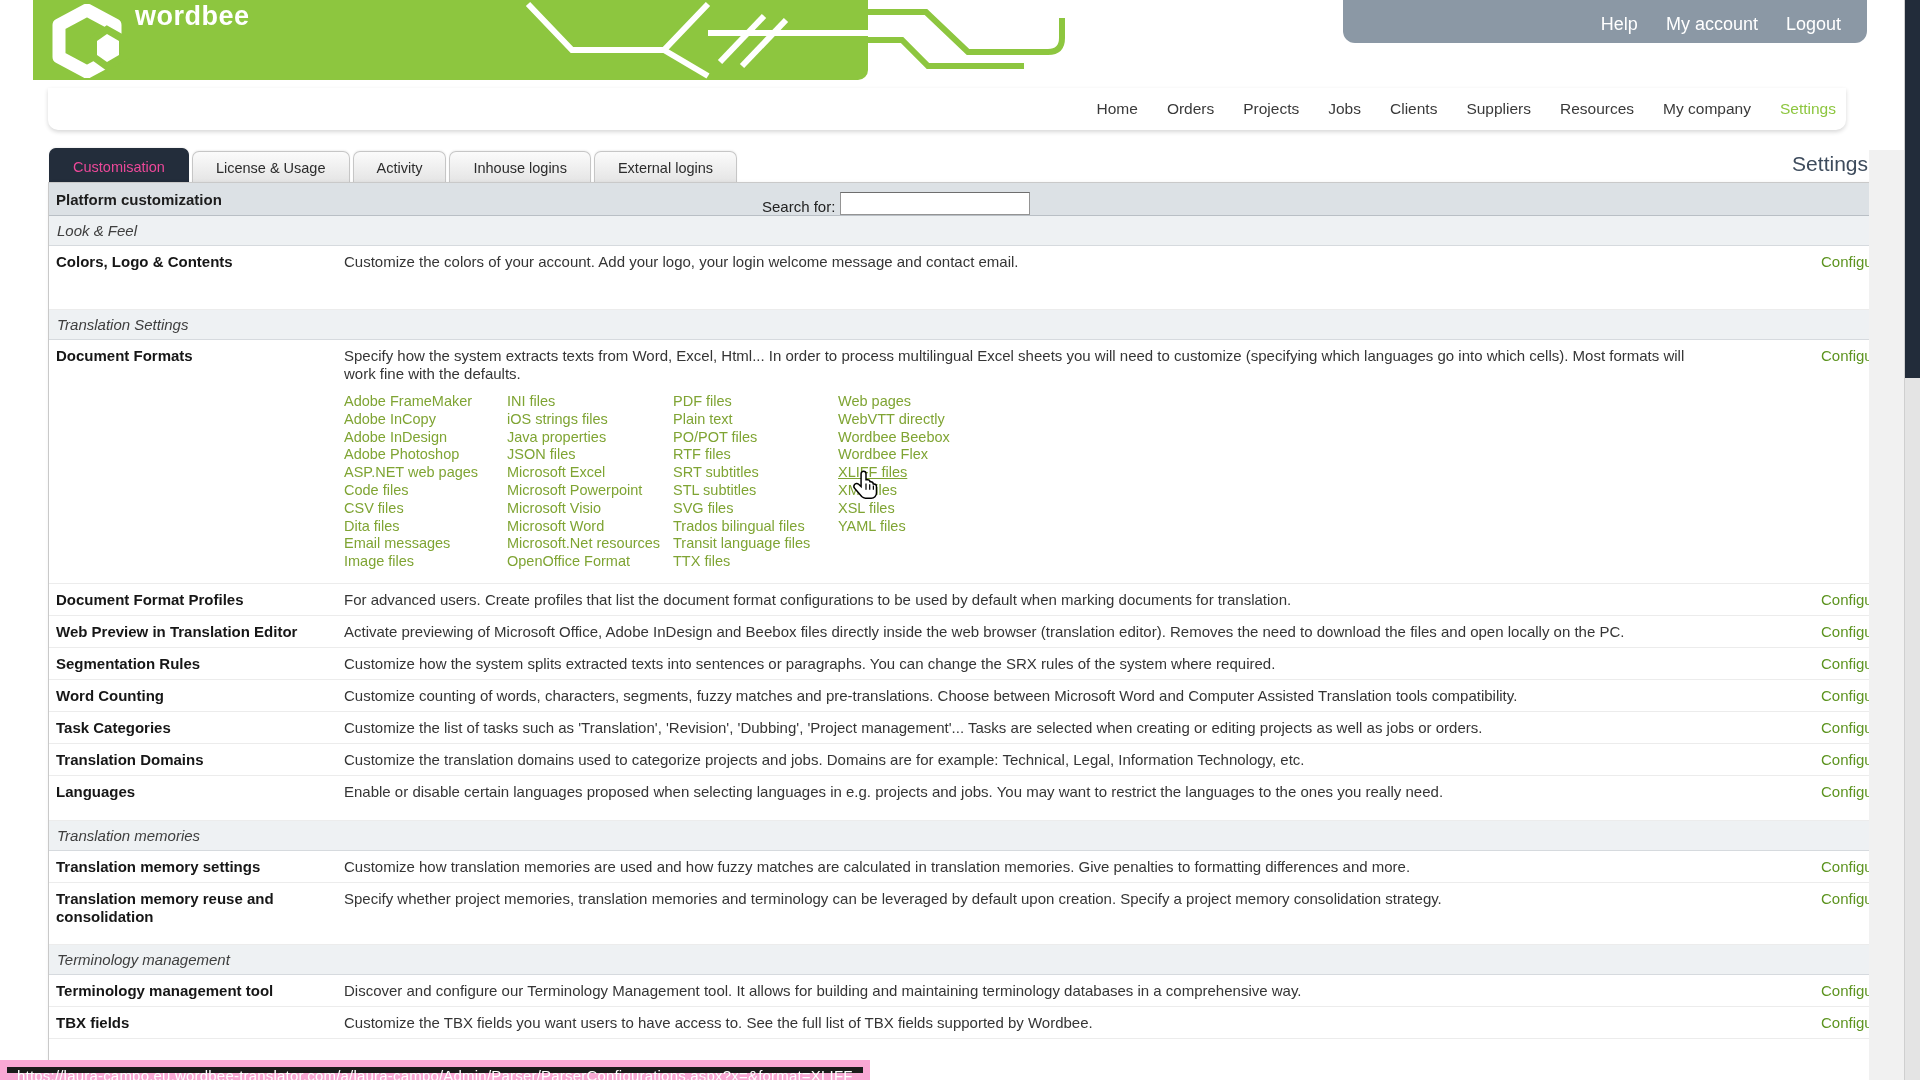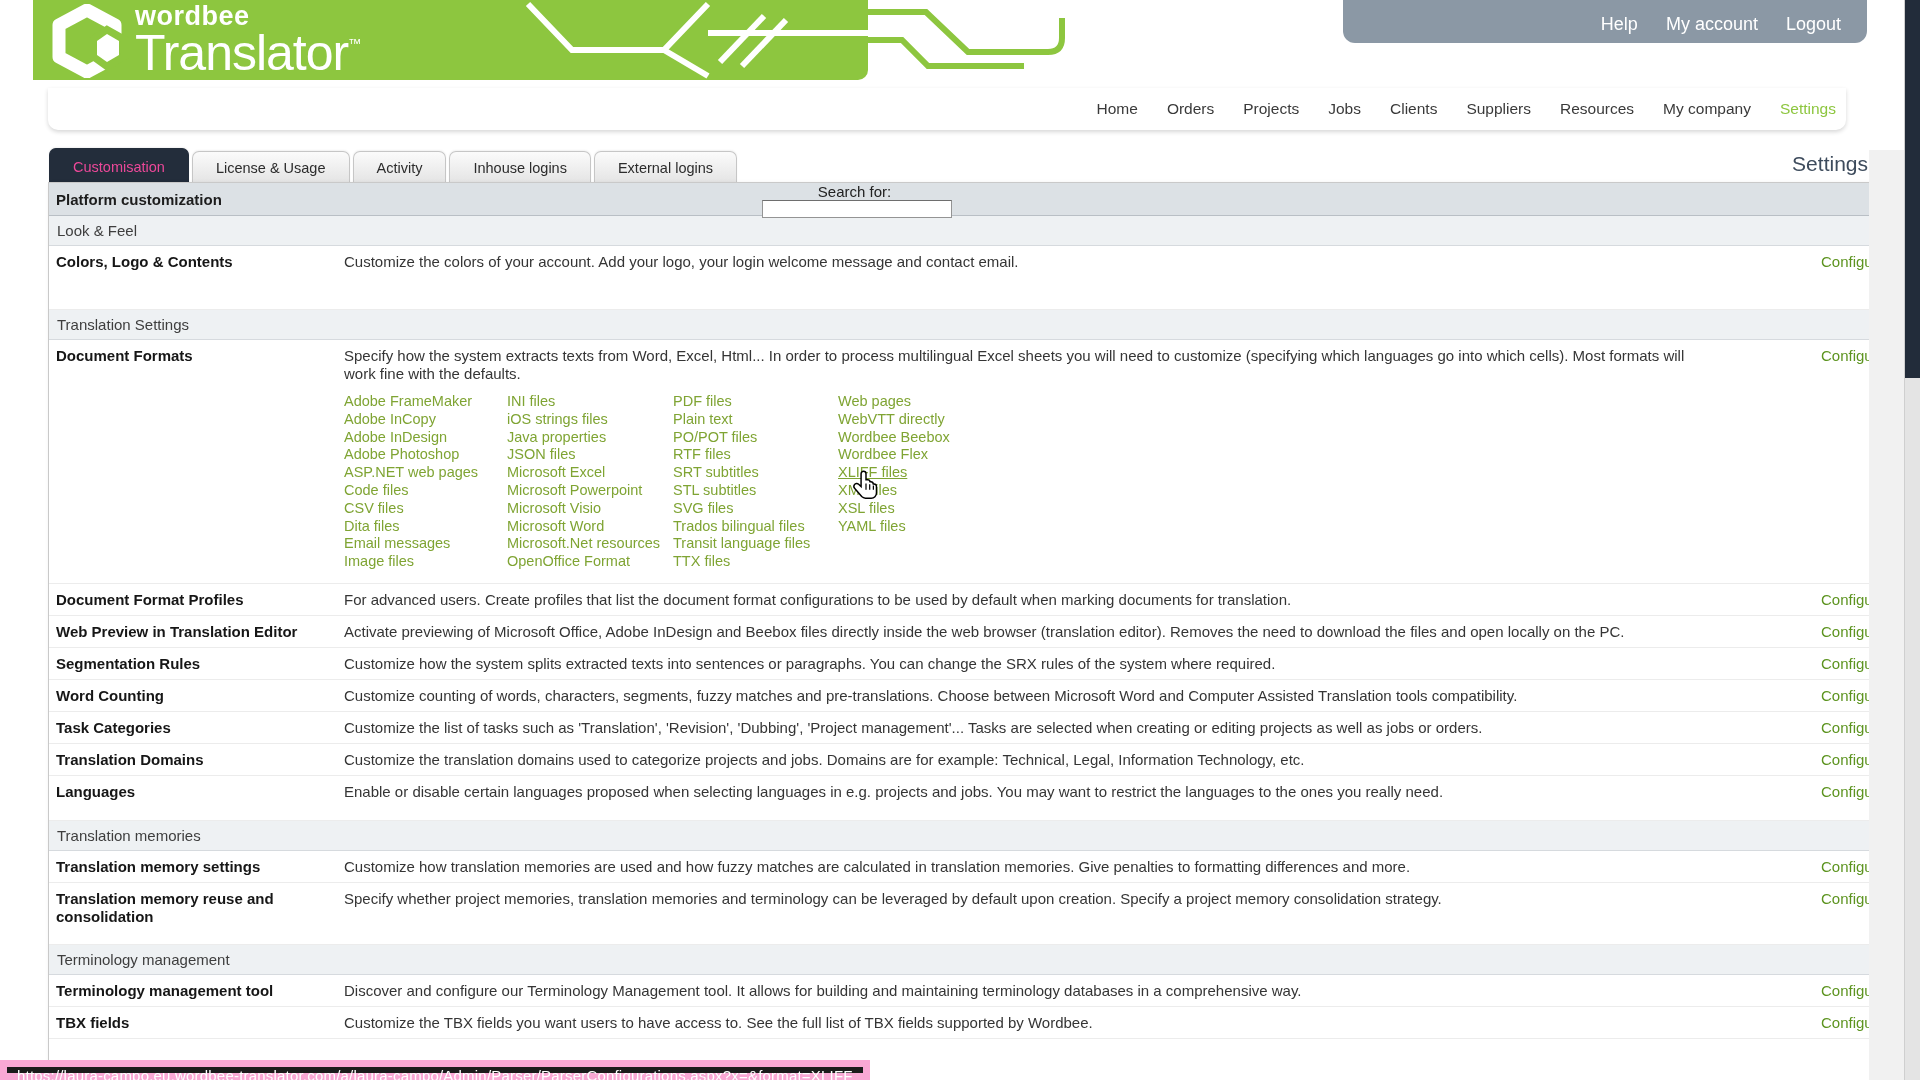--- a/index.html
+++ b/index.html
@@ -51,27 +51,27 @@
     background:linear-gradient(#fbfbfb,#e3e3e3);border:1px solid #c6c6c6;border-bottom:none;
     border-radius:7px 7px 0 0;color:#2c2c2c;cursor:pointer;box-shadow:0 -1px 2px rgba(0,0,0,.06);}
   .tab.active{height:36px;background:var(--tab-dark);color:#ec4899;font-weight:normal;border-color:var(--tab-dark);}
 
   
   .card{position:absolute;left:48px;top:182px;width:1848px;height:898px;background:#fff;
     border:1px solid #c9c9c9;border-bottom:none;box-shadow:2px 2px 5px rgba(0,0,0,.12);}
   .toolbar{height:33px;background:var(--toolbar);border-bottom:1px solid #b9bfc5;
     display:flex;align-items:center;padding-left:7px;position:relative;}
   .toolbar-title{font-size:15px;font-weight:bold;color:#1d1d1d;}
-  .search-group{position:absolute;left:713px;top:0;height:100%;display:flex;align-items:center;flex-direction:column;}
+  .search-group{position:absolute;left:713px;top:0;height:100%;display:flex;align-items:flex-end;}
   .search-label{font-size:15px;color:#222;margin-right:5px;}
   .search-input{width:190px;height:23px;border:1px solid #949494;border-top-color:#6e6e6e;
     background:#fff;font-size:14px;padding:0 4px;outline:none;}
 
   .section-header{height:30px;background:var(--secbg);border-bottom:1px solid #d6dade;
-    display:flex;align-items:center;padding-left:8px;font-size:15px;color:#3e3e3e;}
+    display:flex;align-items:center;padding-left:8px;font-size:15px;color:#3e3e3e;font-style:italic;}
   .row{display:flex;align-items:flex-start;padding:7px 0 6px 7px;border-bottom:1px solid #ececec;
     min-height:31px;}
   .row .label{width:288px;flex:none;font-size:15px;font-weight:bold;color:#161616;line-height:18px;
     padding-right:28px;}
   .row .desc{flex:1;font-size:15px;color:var(--desc);line-height:18px;}
   .row .desc p{max-width:1360px;}
   .row .action{width:122px;flex:none;text-align:right;padding-right:9px;}
   .configure-link{font-size:15px;color:var(--configure);cursor:pointer;}
   .row.s0.r0{min-height:64px;}
   .row.s1.r7{padding-bottom:14px;min-height:45px;}
@@ -102,21 +102,20 @@
 <div id="stage">
 
   <div class="logo-band">
     <svg class="logo-hex" width="82" height="74" viewBox="0 0 82 74">
       <polygon points="38,6 66,21 66,53 38,68 10,53 10,21" fill="none" stroke="#fff" stroke-width="13" stroke-linejoin="round"></polygon>
       <polygon points="58,26 76,36 76,52 58,62 44,52 44,36" fill="#8dc63f" stroke="#8dc63f" stroke-width="8"></polygon>
       <polygon points="58,30 70,37 70,51 58,58 48,51 48,37" fill="#fff"></polygon>
     </svg>
     <div class="logo-text">
       <div class="logo-brand">wordbee</div>
-      <div class="logo-product"><span>Translator</span><span class="logo-tm">™</span></div>
     </div>
     <svg class="band-traces" width="400" height="80" viewBox="0 0 400 80">
       <polyline points="60,4 104,50 196,50 240,4" fill="none" stroke="#fff" stroke-width="6"></polyline>
       <polyline points="196,50 240,76" fill="none" stroke="#fff" stroke-width="6"></polyline>
       <line x1="252" y1="62" x2="296" y2="16" stroke="#fff" stroke-width="6"></line>
       <line x1="274" y1="66" x2="318" y2="20" stroke="#fff" stroke-width="6"></line>
       <polyline points="240,33 400,33" fill="none" stroke="#fff" stroke-width="6"></polyline>
     </svg>
   </div>
   <svg class="band-ext" width="205" height="80" viewBox="0 0 205 80">

